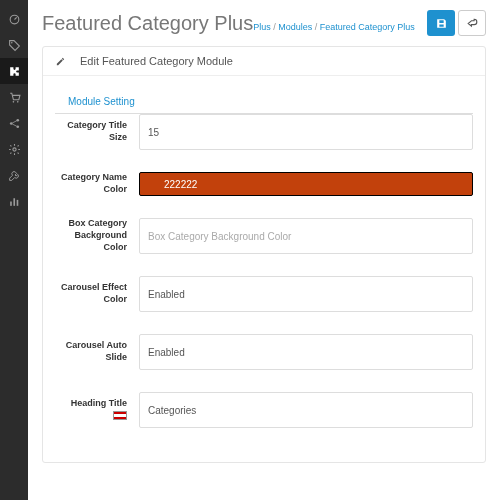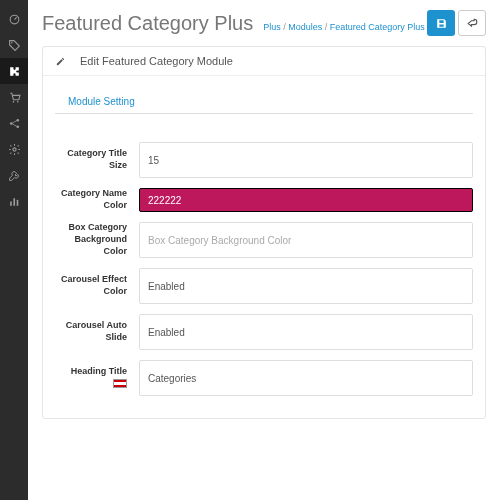--- a/index.html
+++ b/index.html
@@ -4,42 +4,42 @@
 <style>
 *{box-sizing:border-box;margin:0;padding:0}
 body{font-family:-apple-system,BlinkMacSystemFont,"Segoe UI",Arial,sans-serif;font-size:11px;background:#fff;color:#333}
 .app{display:flex;height:500px;width:500px;overflow:hidden}
 .sidebar{width:28px;background:#2c2c2c;display:flex;flex-direction:column;padding-top:6px}
 .sb-item{height:26px;display:flex;align-items:center;justify-content:center;color:#9a9a9a;cursor:pointer}
 .sb-item.active{background:#1a1a1a;color:#fff}
 .sb-item svg{width:13px;height:13px}
 .main{flex:1;padding:10px 14px 0 14px;overflow:hidden}
 .hdr{display:flex;align-items:center;justify-content:space-between;margin-bottom:10px}
-.hdr-left{display:flex;align-items:baseline;gap:10px;flex-wrap:wrap}
+.hdr-left{display:flex;align-items:baseline;flex-wrap:wrap}
 .page-title{font-size:20px;font-weight:300;color:#777}
 .crumbs{font-size:9px;color:#999}
 .crumbs a{color:#1e91cf;text-decoration:none}
 .crumbs .cur{color:#1e91cf}
 .hdr-btns{display:flex;gap:3px}
 .btn{height:26px;width:28px;border-radius:3px;display:flex;align-items:center;justify-content:center;cursor:pointer;border:none;font-size:12px}
 .btn-primary{background:#1e91cf;color:#fff}
 .btn-default{background:#fff;border:1px solid #ccc;color:#555}
 .panel{border:1px solid #e5e5e5;border-radius:3px;background:#fff}
 .panel-hd{padding:8px 12px;border-bottom:1px solid #eee;display:flex;align-items:center;gap:14px;font-size:11px;color:#555}
 .panel-hd svg{width:11px;height:11px}
 .panel-body{padding:12px}
-.tabs{display:flex;border-bottom:1px solid #ddd;margin-bottom:28px}
+.tabs{display:flex;border-bottom:1px solid #ddd;margin-bottom:0}
 .tab{padding:7px 12px;font-size:10px;color:#1e91cf;cursor:pointer;border:1px solid transparent;border-bottom:none;margin-bottom:-1px;border-radius:3px 3px 0 0}
 .tab.active{color:#555;border-color:#ddd;border-bottom:1px solid #fff;background:#fff}
-.form-row{display:flex;align-items:center;margin-bottom:10px}
+.form-row{display:flex;align-items:center;margin-bottom:22px}
 .form-lbl{width:84px;text-align:right;padding-right:12px;font-size:9px;color:#333;font-weight:600;line-height:1.3}
 .form-ctrl{flex:1}
 .form-ctrl input,.form-ctrl .sel{width:100%;height:36px;border:1px solid #ddd;border-radius:2px;padding:0 8px;font-size:10px;color:#555;background:#fff}
 .form-ctrl input::placeholder{color:#aaa}
-.colorbox{height:24px;background:#be185d;color:#fff;border-radius:2px;padding:0 8px;display:flex;align-items:center;font-size:10px;border:1px solid #000}
+.colorbox{height:24px;background:#c2410c;color:#fff;border-radius:2px;padding:0 24px;display:flex;align-items:center;font-size:10px;border:1px solid #000}
 .sel{display:flex;align-items:center;cursor:pointer}
 .flag{display:inline-block;width:14px;height:9px;background:linear-gradient(to bottom,#c00 0 33%,#fff 33% 66%,#c00 66% 100%);margin-left:3px;vertical-align:middle;border:0.5px solid #999}
 </style>
 </head>
 <body>
 <div class="app">
 
 <div class="sidebar">
 <div class="sb-item">
         <svg viewBox="0 0 24 24" fill="currentColor">

